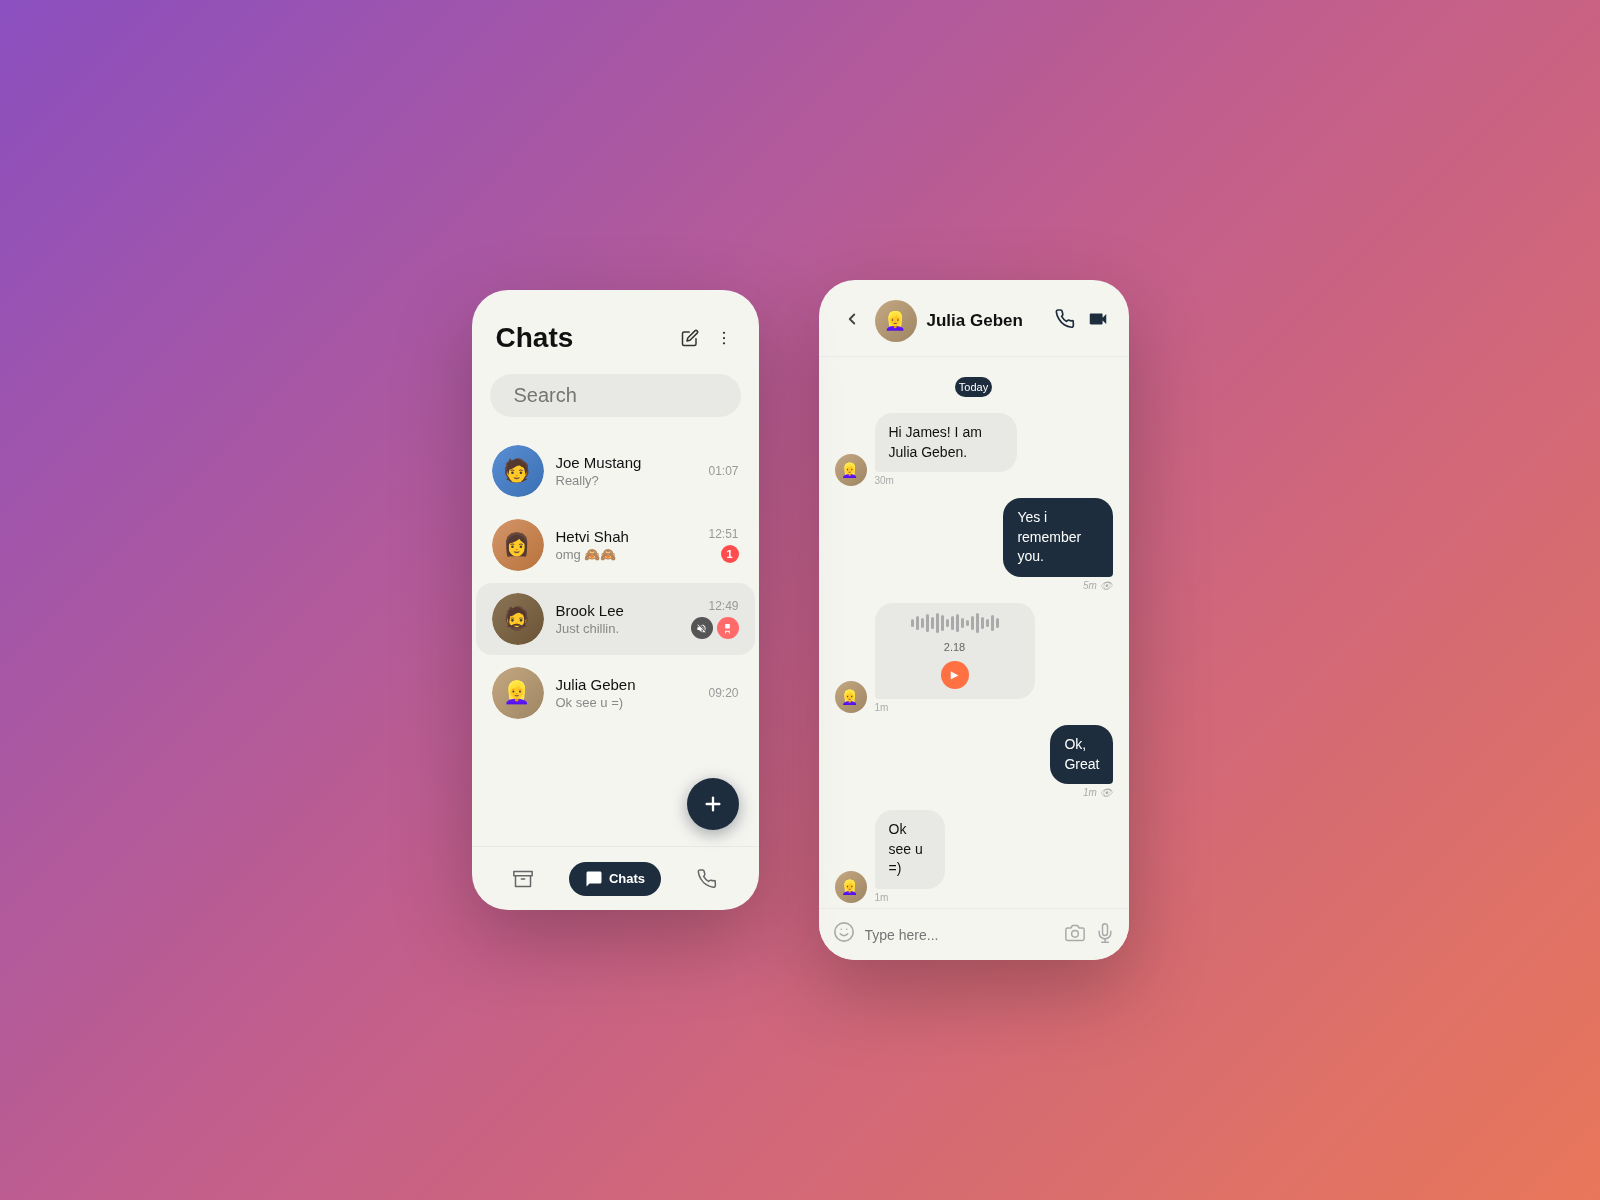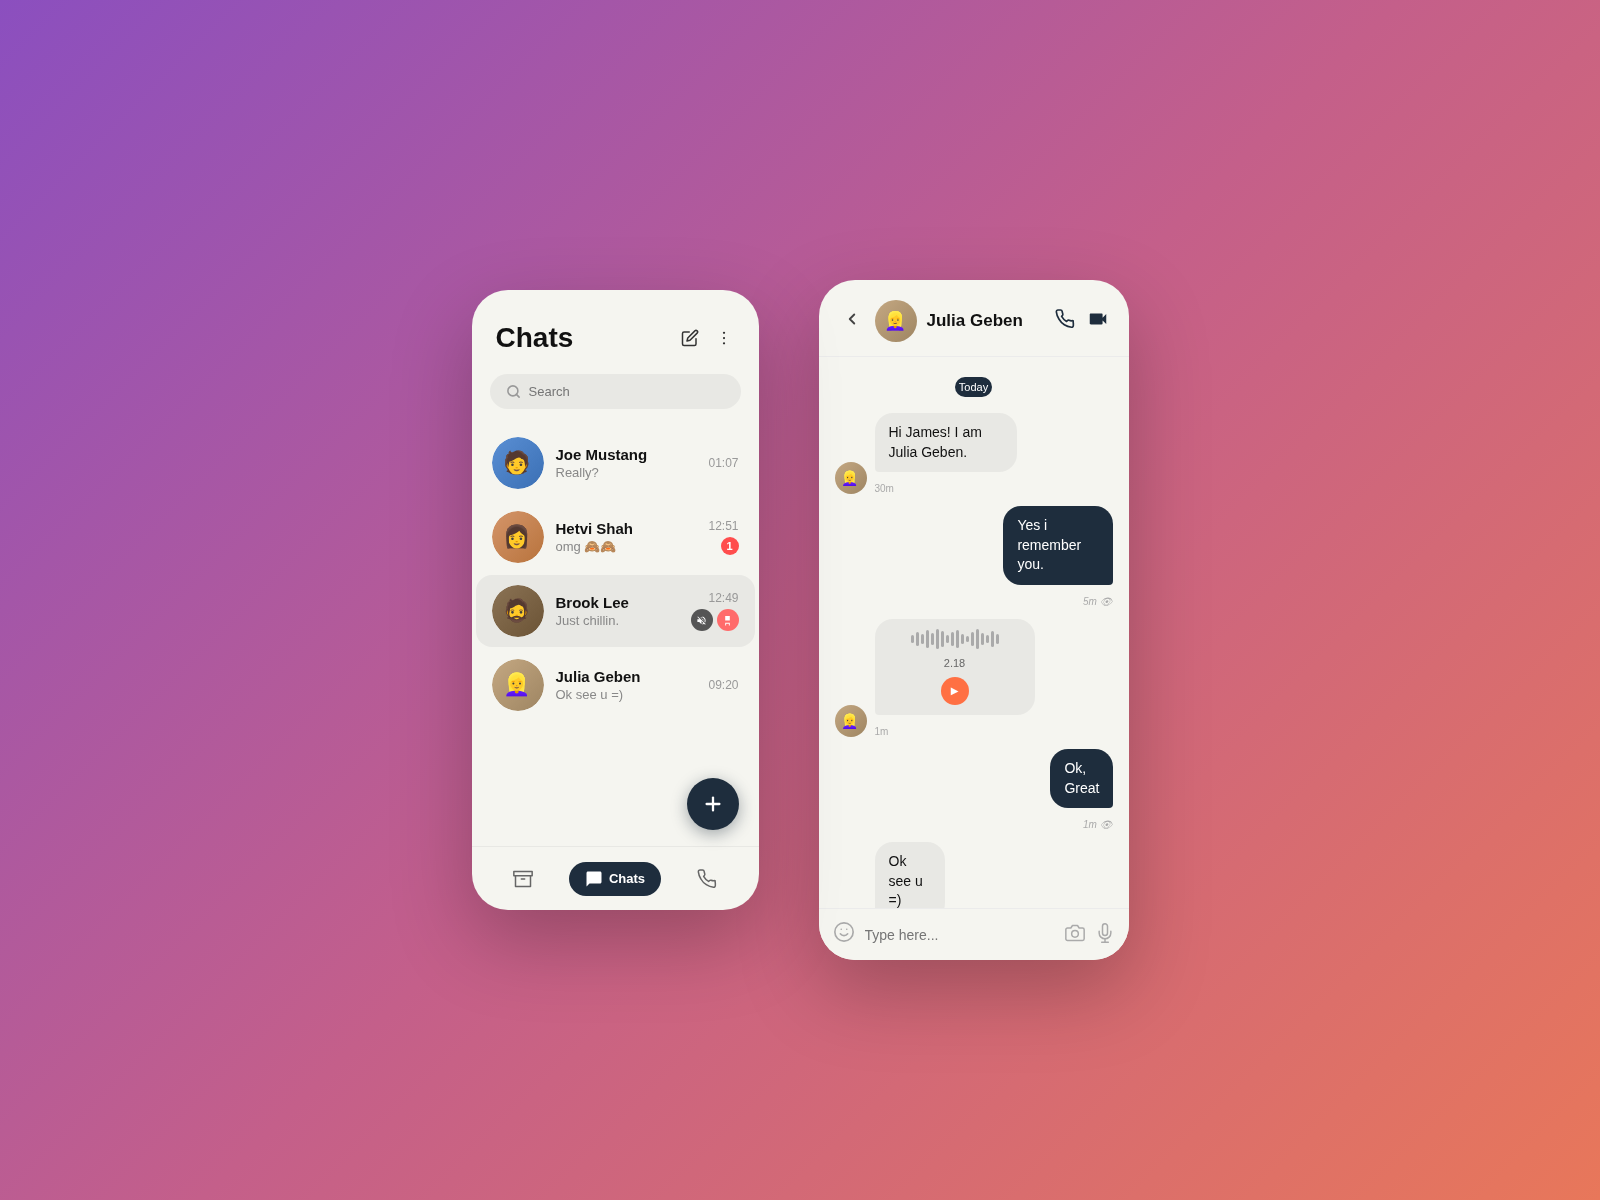--- a/index.html
+++ b/index.html
@@ -75,21 +75,21 @@
     }
 
     .search-icon-svg {
       color: #999;
       font-size: 14px;
     }
 
     .search-input {
       border: none;
       background: transparent;
-      font-size: 13px;
+      font-size: 20px;
       color: #000000;
       outline: none;
       flex: 1;
     }
 
     .chat-list {
       flex: 1;
       overflow-y: auto;
       padding: 0 4px;
     }
@@ -128,21 +128,21 @@
 
     .avatar-joe { background: linear-gradient(135deg, #6B9BD2, #4A7DB5); }
 
     .chat-info {
       flex: 1;
       min-width: 0;
     }
 
     .chat-name {
       font-size: 15px;
-      font-weight: 700;
+      font-weight: 400;
       color: #111;
       margin-bottom: 2px;
     }
 
     .chat-preview {
       font-size: 13px;
       color: #888;
       white-space: nowrap;
       overflow: hidden;
       text-overflow: ellipsis;
@@ -381,21 +381,21 @@
 
     .message-bubble.sent-bubble {
       background: #1e2d3d;
       color: white;
       border-bottom-right-radius: 4px;
     }
 
     .message-time {
       font-size: 10px;
       color: #aaa;
-      margin-top: 11px;
+      margin-top: 3px;
       display: flex;
       align-items: center;
       gap: 3px;
     }
 
     .message-time.sent-time {
       justify-content: flex-end;
       font-style: italic;
     }
 

